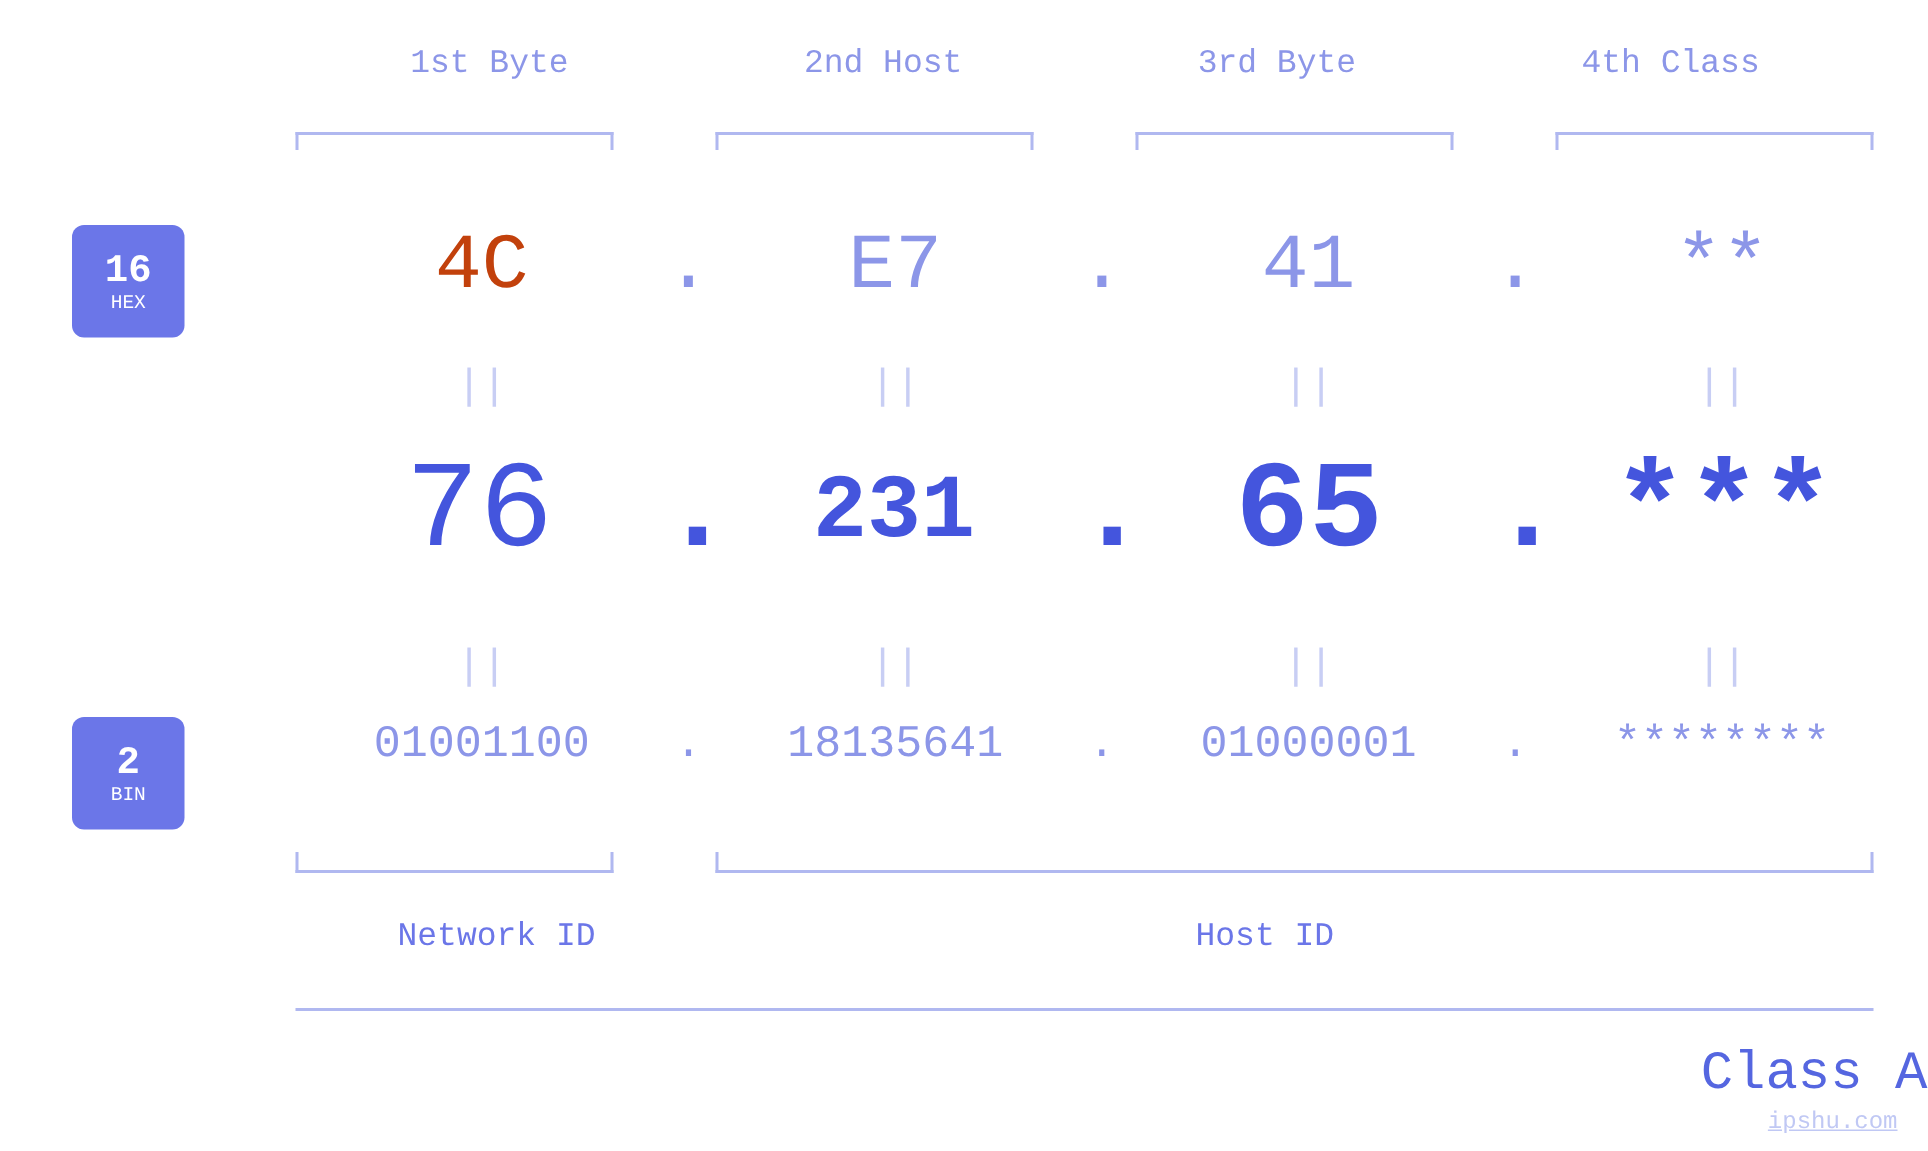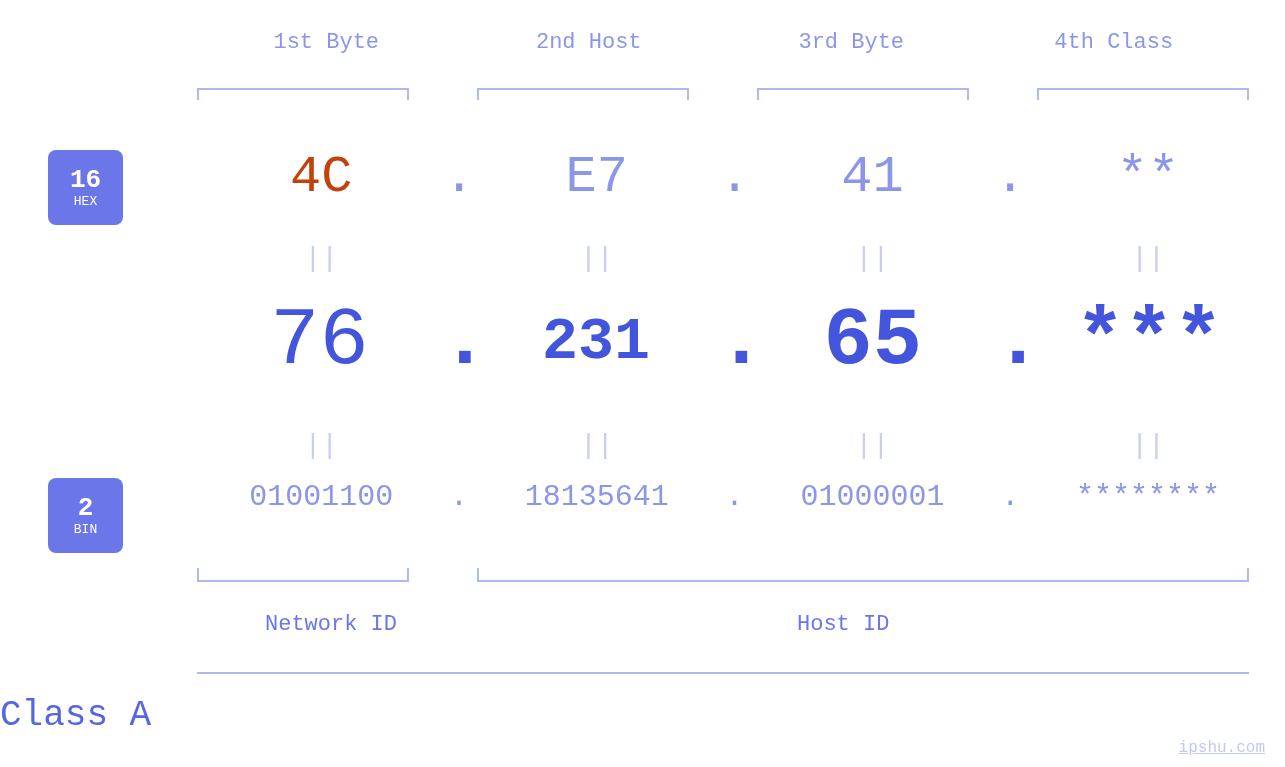--- a/index.html
+++ b/index.html
@@ -180,17 +180,17 @@
   <div style="position:absolute; top:580px; left:477px; width:772px; height:2px; background:#b0b8f0;"></div>
   <div style="position:absolute; top:568px; left:477px; width:2px; height:14px; background:#b0b8f0;"></div>
   <div style="position:absolute; top:568px; left:1247px; width:2px; height:14px; background:#b0b8f0;"></div>
 
   <div style="position:absolute; top:612px; left:237px; color:#6b76e8; font-size:22px;margin-left:28px;">Network ID</div>
 
   <div style="position:absolute; top:612px; left:797px; color:#6b76e8; font-size:22px;">Host ID</div>
 
   <div style="position:absolute; top:672px; left:197px; width:1052px; height:2px; background:#b0b8f0;"></div>
 
-  <div style="position:absolute; top:695px; left:0; right:0; text-align:left; color:#5566e0; font-size:36px;">Class A</div>
+  <div style="position:absolute; top:695px; left:0; right:0; text-align:right; color:#5566e0; font-size:36px;">Class A</div>
 
   <div class="watermark">ipshu.com</div>
 
 </div>
 
 </body></html>

